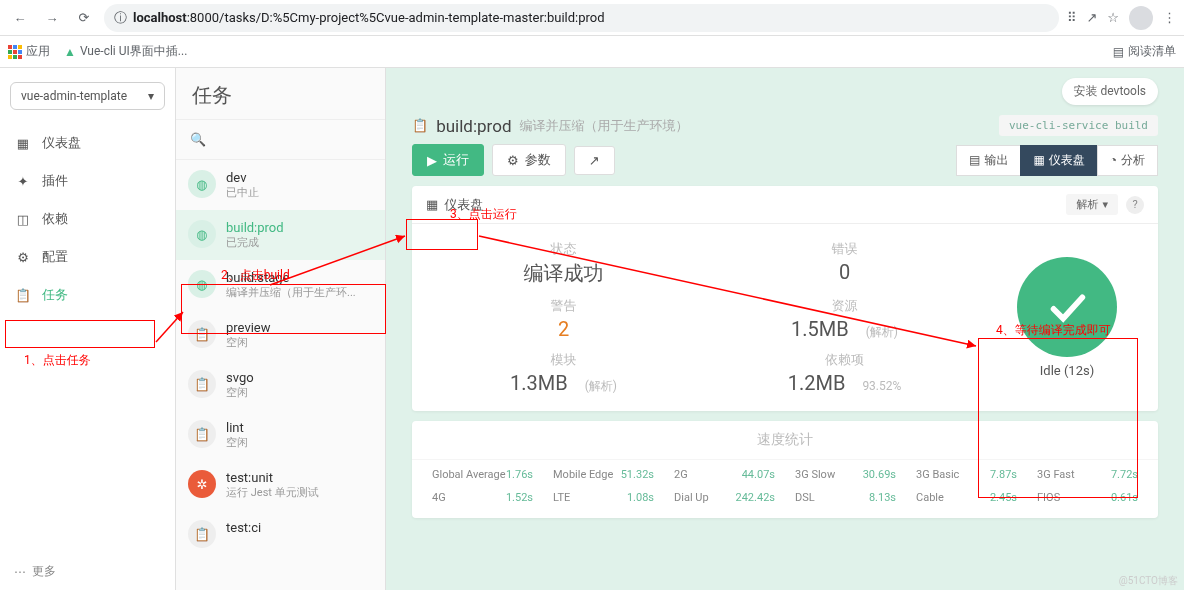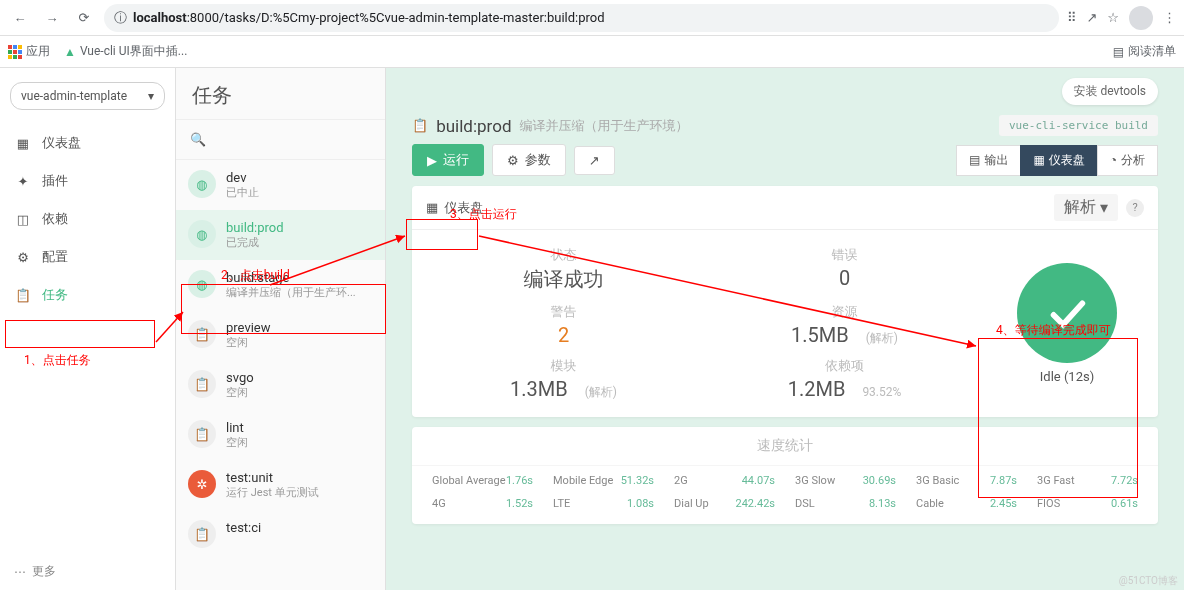--- a/index.html
+++ b/index.html
@@ -16,21 +16,21 @@
 .bm-left { display: flex; gap: 14px; align-items: center; }
 .bm-item { display: flex; align-items: center; gap: 4px; cursor: pointer; }
 .bm-apps { width: 14px; height: 14px; display: grid; grid-template-columns: repeat(3,1fr); gap: 1px; }
 .bm-apps span { background: #ea4335; }
 .bm-apps span:nth-child(2){background:#4285f4;} .bm-apps span:nth-child(3){background:#fbbc04;}
 .bm-apps span:nth-child(4){background:#34a853;} .bm-apps span:nth-child(5){background:#ea4335;} .bm-apps span:nth-child(6){background:#4285f4;}
 .bm-apps span:nth-child(7){background:#fbbc04;} .bm-apps span:nth-child(8){background:#34a853;} .bm-apps span:nth-child(9){background:#ea4335;}
 
 .app { display: flex; height: calc(590px - 68px); }
 .sidebar { width: 176px; background: #fff; border-right: 1px solid #e0e0e0; display: flex; flex-direction: column; }
-.project-select { margin: 14px 10px; padding: 6px 10px; border: 1px solid #d0d0d0; border-radius: 12px; display: flex; align-items: center; justify-content: space-between; font-size: 12px; cursor: pointer; color: #555; }
+.project-select { margin: 14px 10px; padding: 6px 10px; border: 1px solid #d0d0d0; border-radius: 6px; display: flex; align-items: center; justify-content: space-between; font-size: 12px; cursor: pointer; color: #555; }
 .nav { flex: 1; }
 .nav-item { display: flex; align-items: center; gap: 10px; padding: 10px 14px; color: #555; cursor: pointer; font-size: 13px; }
 .nav-item.active { color: #42b983; }
 .nav-icon { width: 18px; height: 18px; display: flex; align-items: center; justify-content: center; }
 .more { padding: 10px 14px; color: #888; font-size: 12px; display: flex; align-items: center; gap: 6px; cursor: pointer; }
 
 .tasks-panel { width: 210px; background: #fafafa; border-right: 1px solid #e0e0e0; display: flex; flex-direction: column; }
 .tasks-header { padding: 14px 16px 10px; font-size: 20px; color: #555; border-bottom: 1px solid #eee; }
 .search-row { display: flex; align-items: center; padding: 6px 10px; border-bottom: 1px solid #eee; }
 .search-row input { flex: 1; border: none; background: transparent; outline: none; padding: 6px; font-size: 13px; color: #888; }
@@ -57,21 +57,21 @@
 .action-row { display: flex; gap: 8px; align-items: center; margin-bottom: 10px; }
 .btn { padding: 6px 14px; border-radius: 3px; font-size: 13px; cursor: pointer; display: flex; align-items: center; gap: 6px; background: #fff; border: 1px solid #ddd; color: #555; }
 .btn.run { background: #42b983; color: #fff; border-color: #42b983; }
 .btn-group { margin-left: auto; display: flex; gap: 0; }
 .btn-seg { padding: 6px 12px; background: #fff; border: 1px solid #ddd; font-size: 12px; color: #555; cursor: pointer; display: flex; align-items: center; gap: 4px; margin-left: -1px; }
 .btn-seg.active { background: #34495e; color: #fff; border-color: #34495e; }
 
 .card { background: #fff; border-radius: 4px; margin-bottom: 10px; box-shadow: 0 1px 3px rgba(0,0,0,.06); }
 .card-header { display: flex; align-items: center; padding: 8px 14px; border-bottom: 1px solid #eee; font-size: 13px; color: #555; }
 .card-header-right { margin-left: auto; display: flex; gap: 8px; align-items: center; }
-.select-pill { padding: 3px 10px; background: #f5f5f5; border-radius: 3px; font-size: 16px; color: #666; display: flex; gap: 4px; align-items: center; cursor: pointer; }
+.select-pill { padding: 3px 10px; background: #f5f5f5; border-radius: 3px; font-size: 11px; color: #666; display: flex; gap: 4px; align-items: center; cursor: pointer; }
 .help-circle { width: 18px; height: 18px; border-radius: 50%; background: #eee; color: #888; display: flex; align-items: center; justify-content: center; font-size: 11px; cursor: pointer; }
 
 .stats-body { display: flex; padding: 16px; gap: 12px; }
 .stats-left { flex: 1; display: grid; grid-template-columns: repeat(2,1fr); gap: 10px 10px; }
 .stat { text-align: center; }
 .stat-label { font-size: 13px; color: #bbb; margin-bottom: 2px; }
 .stat-value { font-size: 20px; color: #555; }
 .stat-value.warn { color: #e67e22; }
 .stat-value .small { font-size: 12px; color: #bbb; margin-left: 17px; }
 .stats-right { width: 150px; display: flex; flex-direction: column; align-items: center; justify-content: center; }

